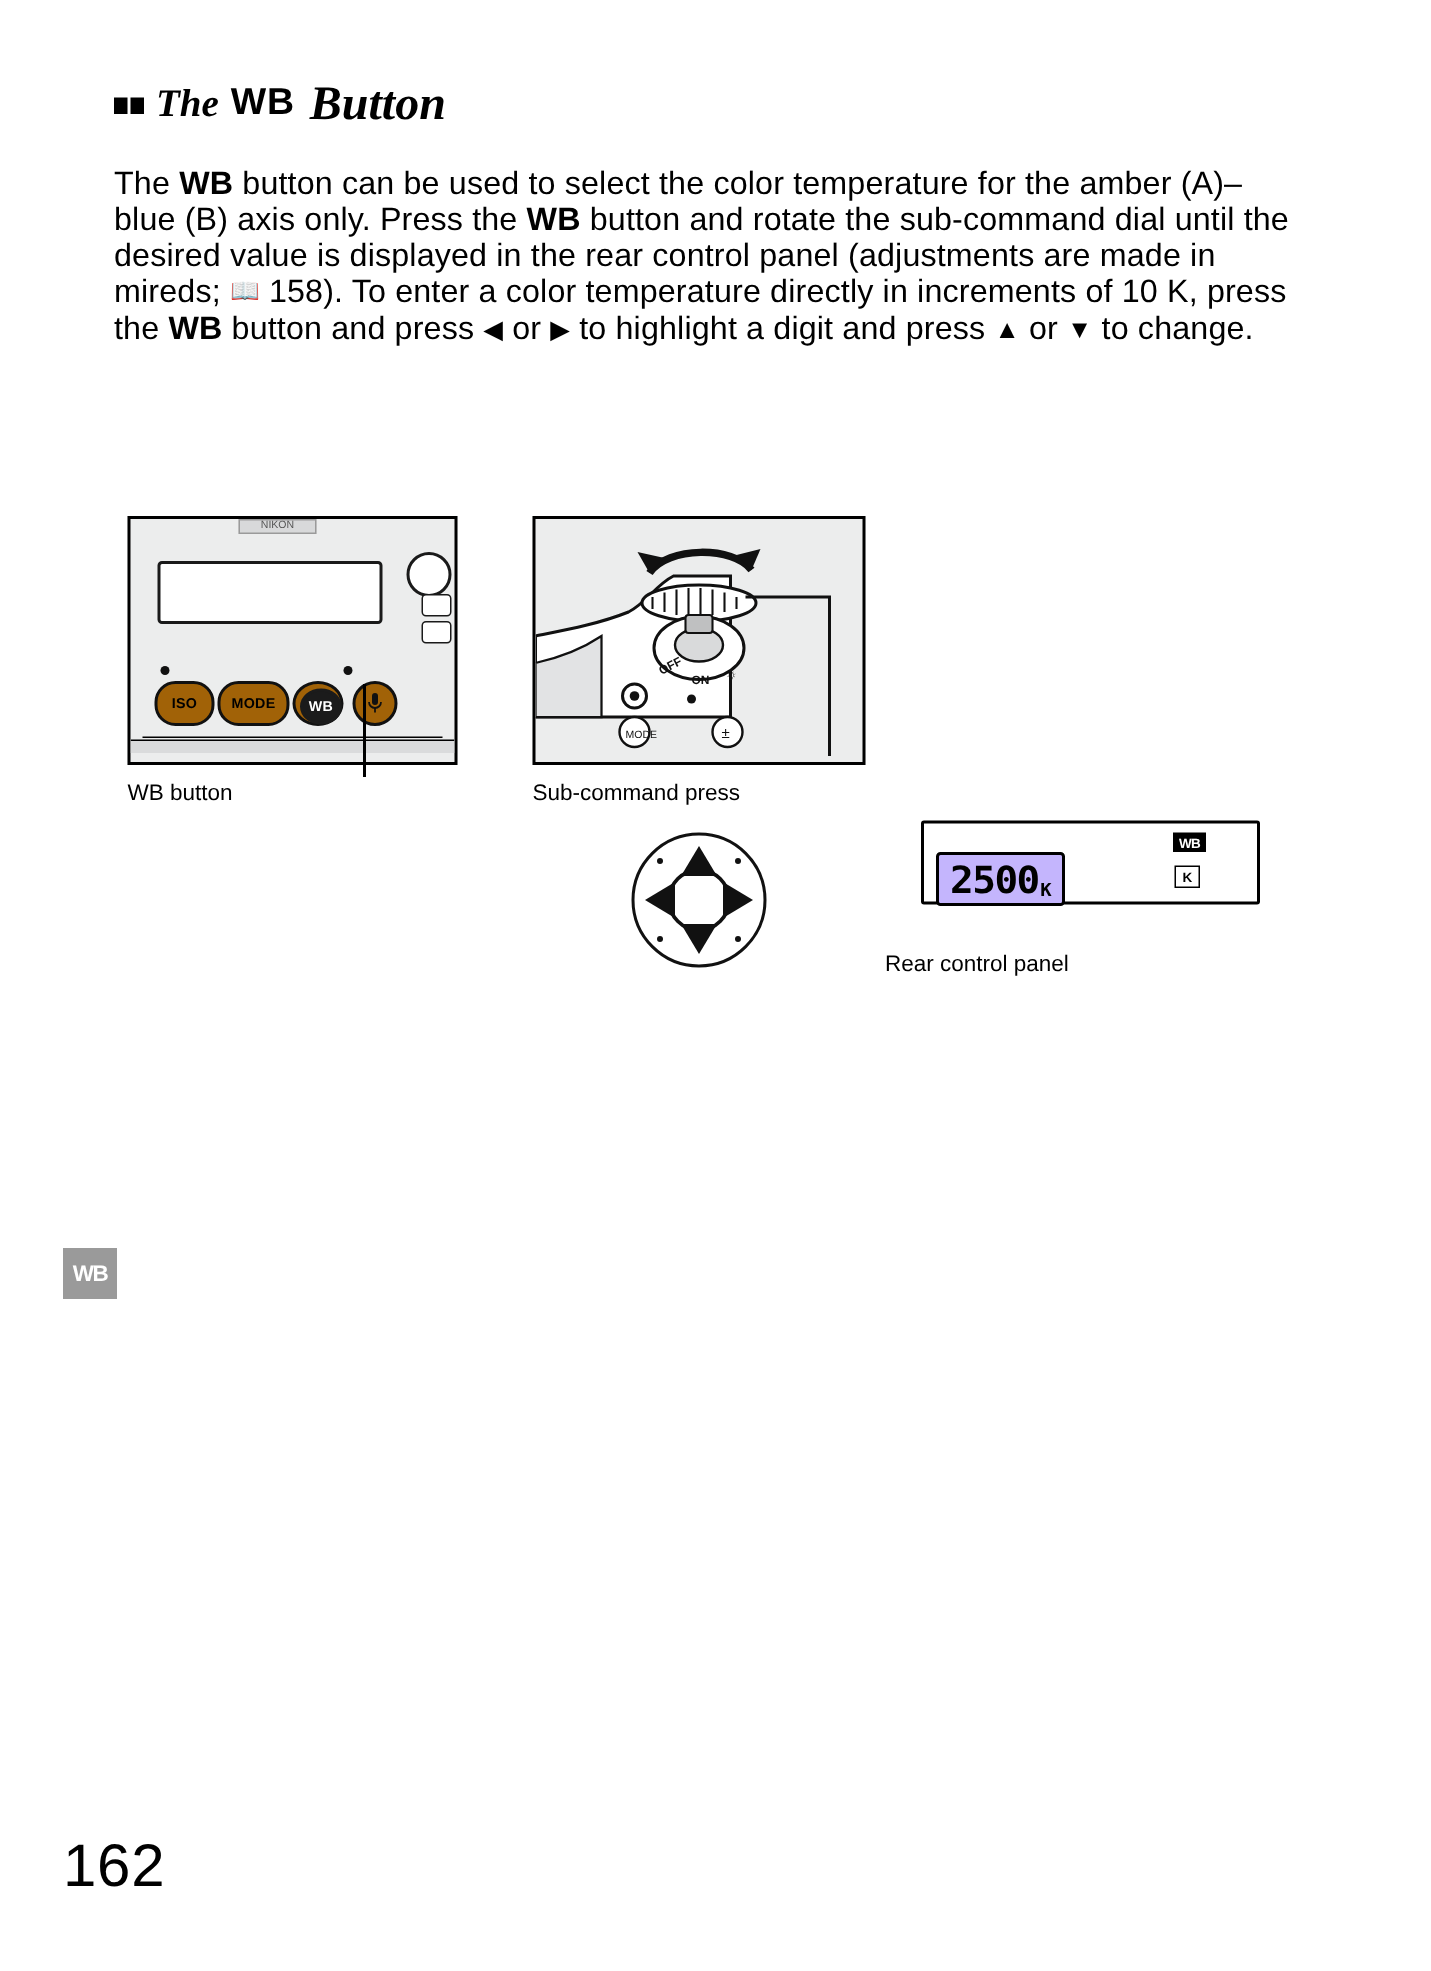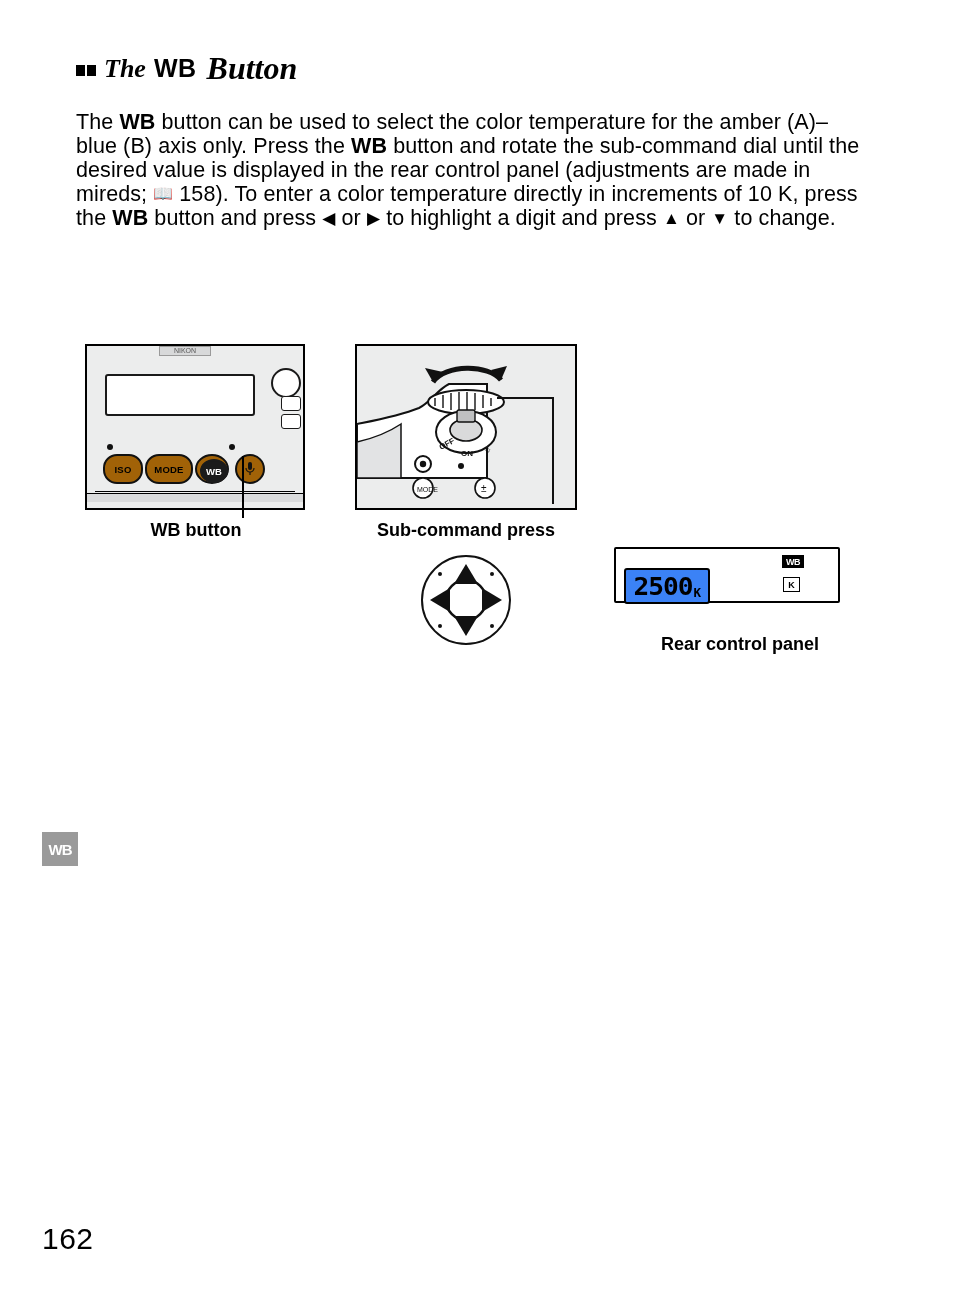--- a/index.html
+++ b/index.html
@@ -211,23 +211,22 @@
     width: 222px;
     height: 166px;
     background: #eceded;
     border: 2px solid #000;
     box-sizing: border-box;
     overflow: hidden;
   }
 
   .caption {
     position: absolute;
-    font-weight: bold;
-    font-size: 18px;
-    text-align: center;
+    font-weight: normal;
+    font-size: 15px;
   }
   .cap-wb { left: 85px; top: 520px; width: 222px; }
   .cap-sub { left: 355px; top: 520px; width: 222px; }
   .cap-rear { left: 590px; top: 634px; width: 300px; }
 
   
   .fig-selector {
     position: absolute;
     left: 418px;
     top: 552px;
@@ -251,21 +250,21 @@
     position: absolute;
     left: 8px;
     top: 19px;
     width: 82px;
     height: 32px;
     border: 2px solid #000;
     border-radius: 3px;
     display: flex;
     align-items: center;
     justify-content: center;
-    background: #3b82f6;
+    background: #c4b5fd;
   }
   .rear-value {
     font-family: "DejaVu Sans Mono", monospace;
     font-weight: bold;
     font-size: 25px;
     letter-spacing: -1px;
     transform: scaleX(1.05);
   }
   .rear-value .k {
     font-size: 12px;
@@ -316,21 +315,21 @@
     font-size: 15px;
     font-weight: bold;
     letter-spacing: -1px;
   }
 
   
   .page-number {
     position: absolute;
     left: 42px;
     top: 1222px;
-    font-size: 30px;
+    font-size: 40px;
     letter-spacing: 0.5px;
     text-align: center;
   }
 </style>
 </head>
 <body>
 
 <div class="heading">
   <span class="heading-marks"></span>
   <span class="heading-the">The</span>

